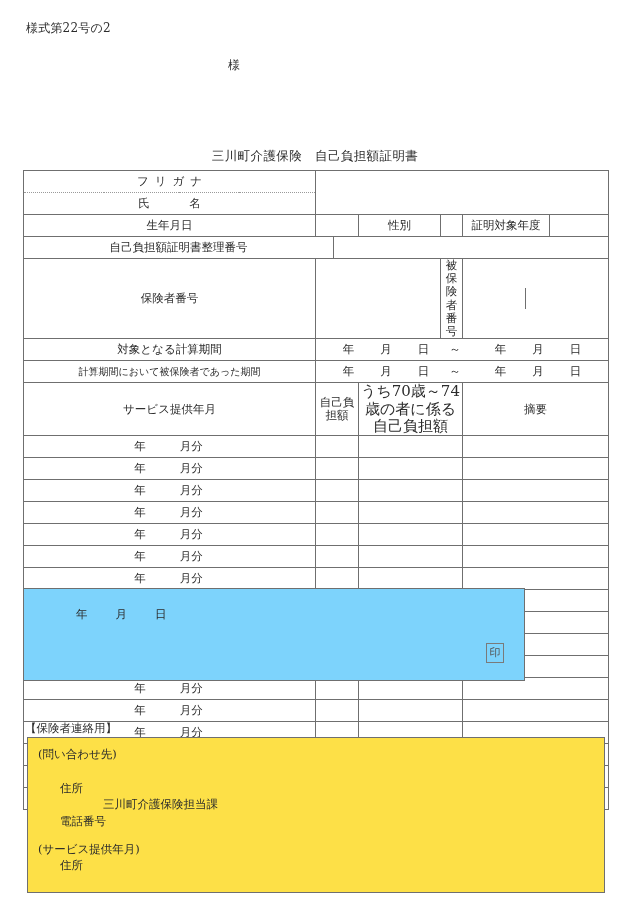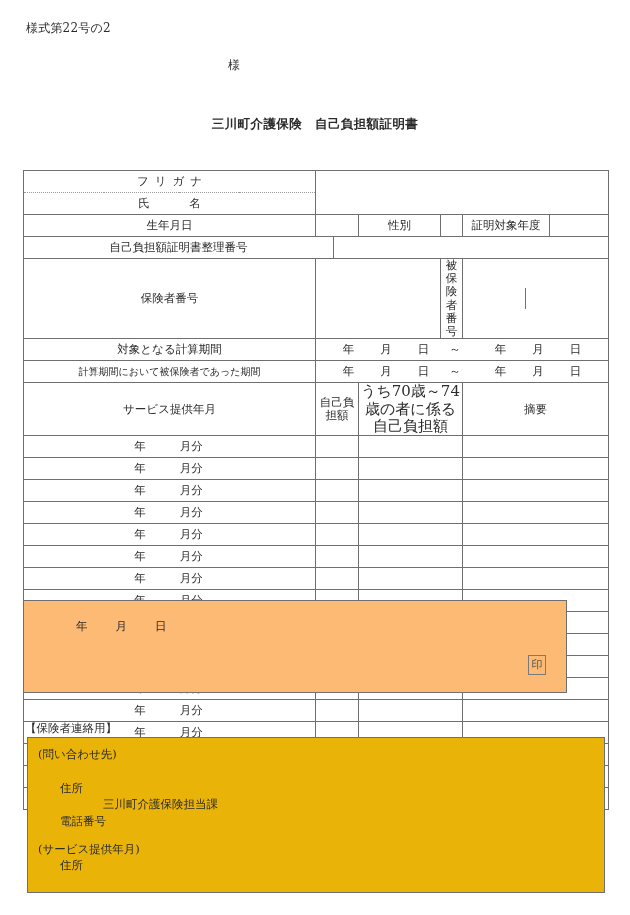--- a/index.html
+++ b/index.html
@@ -37,27 +37,26 @@
   .addressee {
     position: absolute;
     left: 228px;
     top: 57px;
     font-size: 12px;
     white-space: nowrap;
   }
   .doc-title {
     position: absolute;
     left: 0;
-    top: 116px;
+    top: 148px;
     width: 630px;
     text-align: center;
     font-size: 12.5px;
     letter-spacing: 0.4px;
     white-space: nowrap;
-    font-weight: bold;
   }
   .lead-text {
     position: absolute;
     left: 38px;
     top: 152px;
     font-size: 12px;
     white-space: nowrap;
   }
 
   
@@ -112,26 +111,26 @@
     padding-right: 2px !important;
     font-size: 11.5px;
   }
   .ym-cell .y { display: inline-block; }
   .ym-cell .sep { display: inline-block; width: 34px; }
 
   
   .sign-block {
     position: absolute;
     left: 23px;
-    top: 600px;
-    width: 544px;
+    top: 588px;
+    width: 502px;
     height: 93px;
     border: 1px solid #6f6f6f;
     box-sizing: border-box;
-    background: #fdba74;
+    background: #7dd3fc;
   }
   .sign-date {
     position: absolute;
     left: 52px;
     top: 18px;
     font-size: 11.5px;
     white-space: nowrap;
   }
   .sign-date .g { display: inline-block; width: 28px; }
   .seal-box {
@@ -156,21 +155,21 @@
     white-space: nowrap;
   }
   .contact-box {
     position: absolute;
     left: 27px;
     top: 737px;
     width: 578px;
     height: 156px;
     border: 1px solid #6f6f6f;
     box-sizing: border-box;
-    background: #eab308;
+    background: #fde047;
   }
   .contact-box .ln {
     position: absolute;
     font-size: 11.5px;
     white-space: nowrap;
   }
   .c-inq   { left: 10px;  top: 9px; }
   .c-addr1 { left: 32px;  top: 43px; }
   .c-dept  { left: 75px;  top: 59px; text-align: center; }
   .c-tel   { left: 32px;  top: 76px; }

